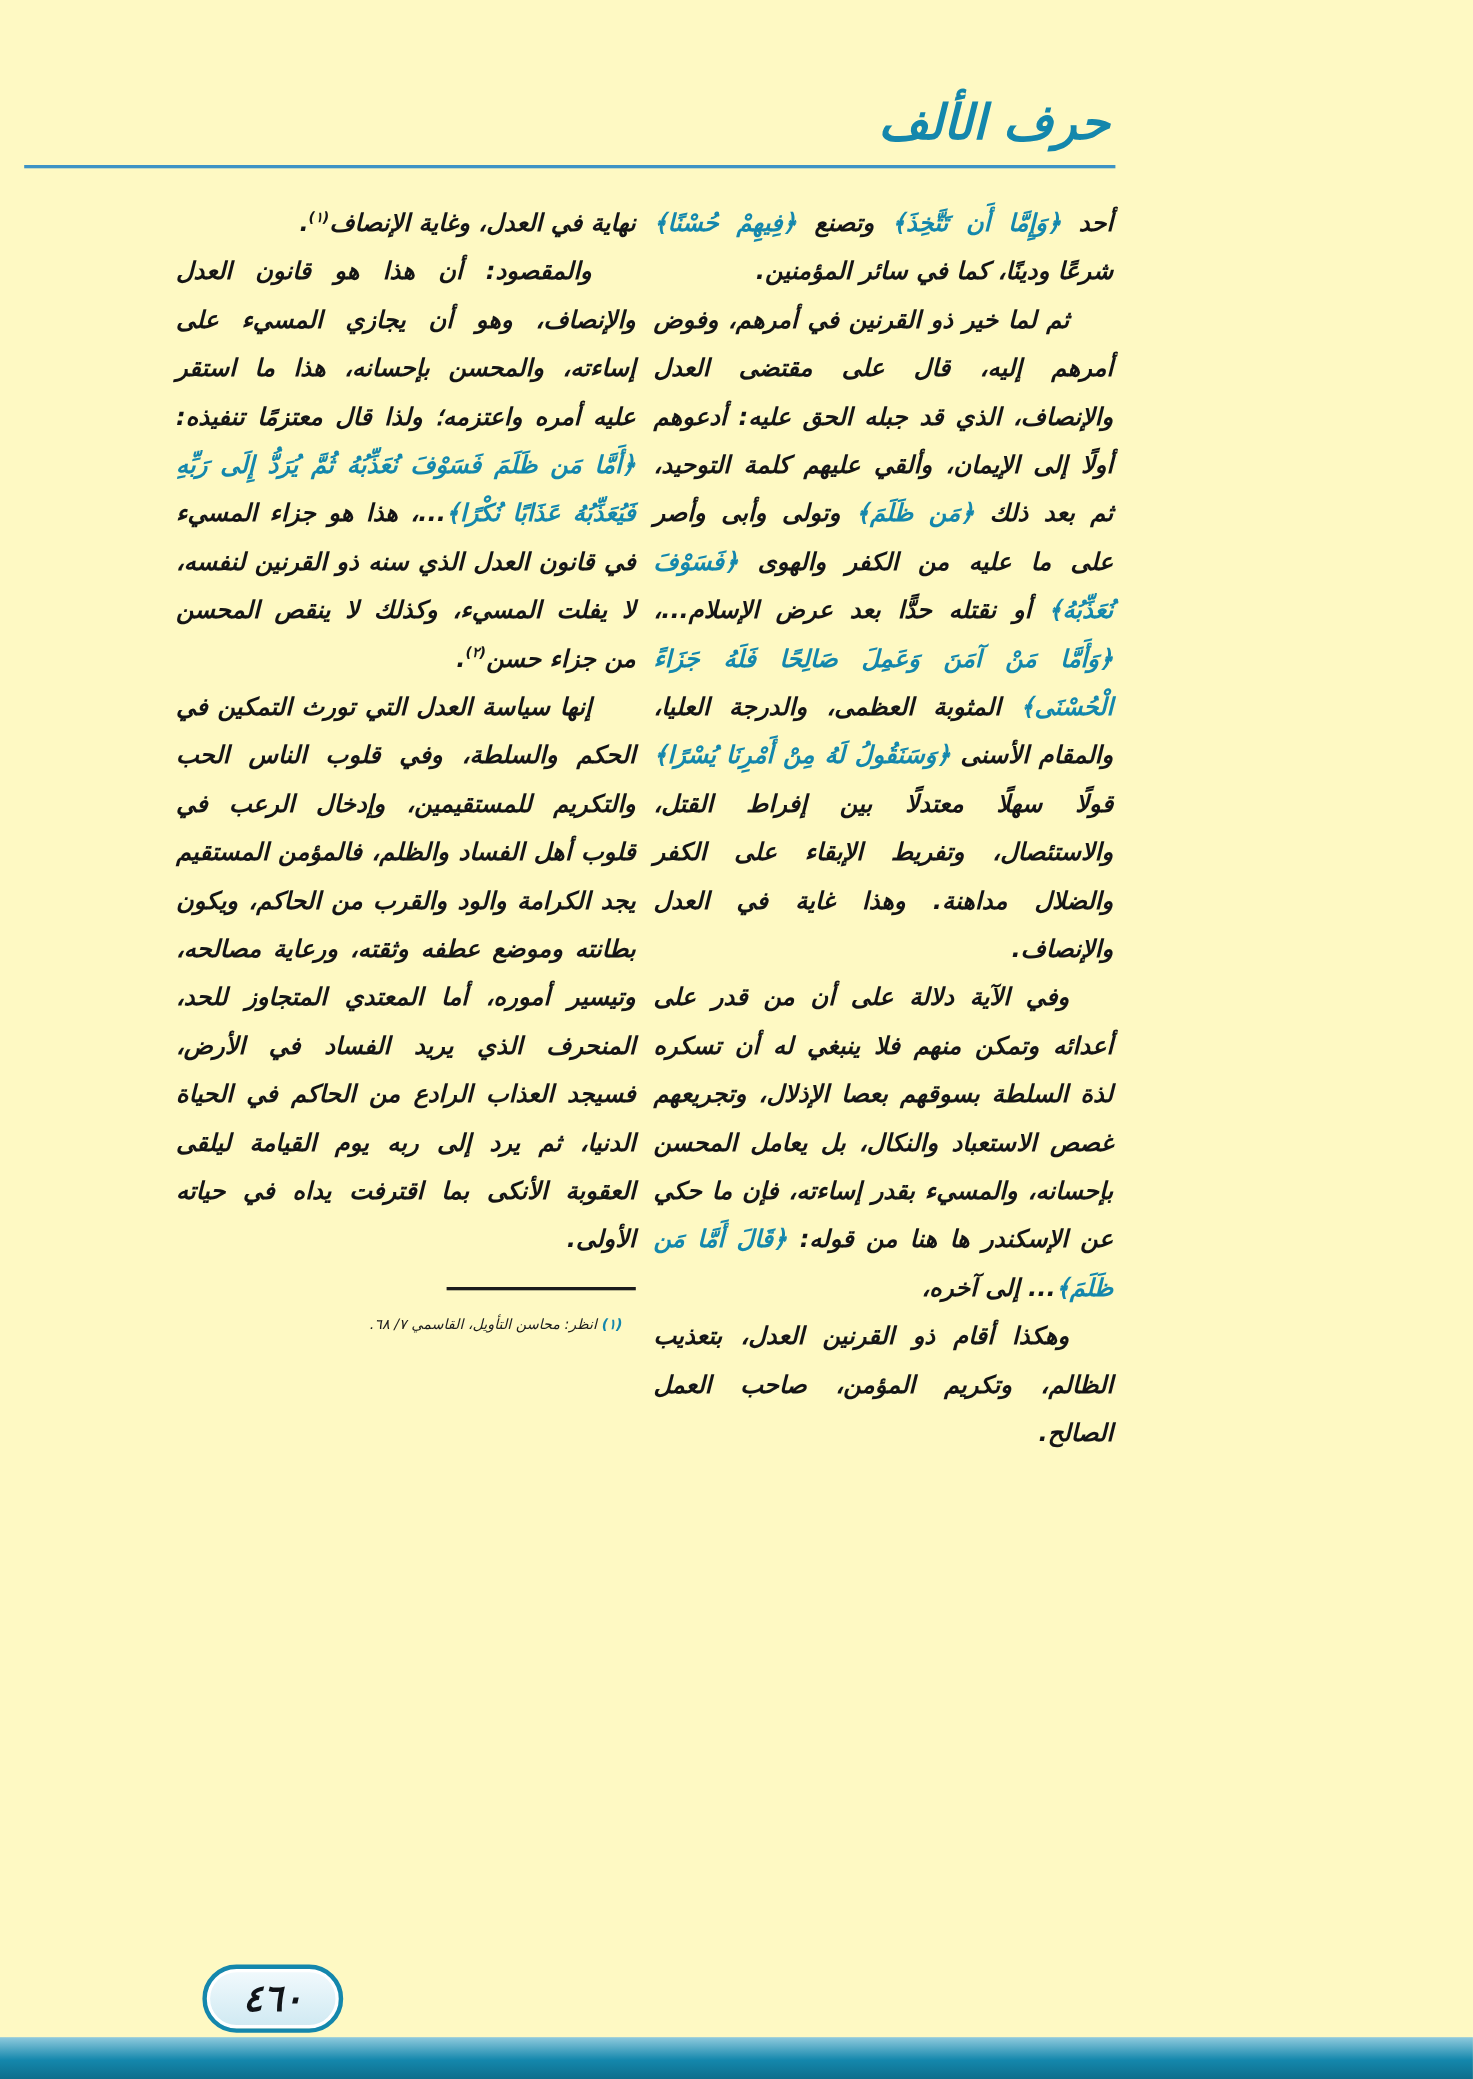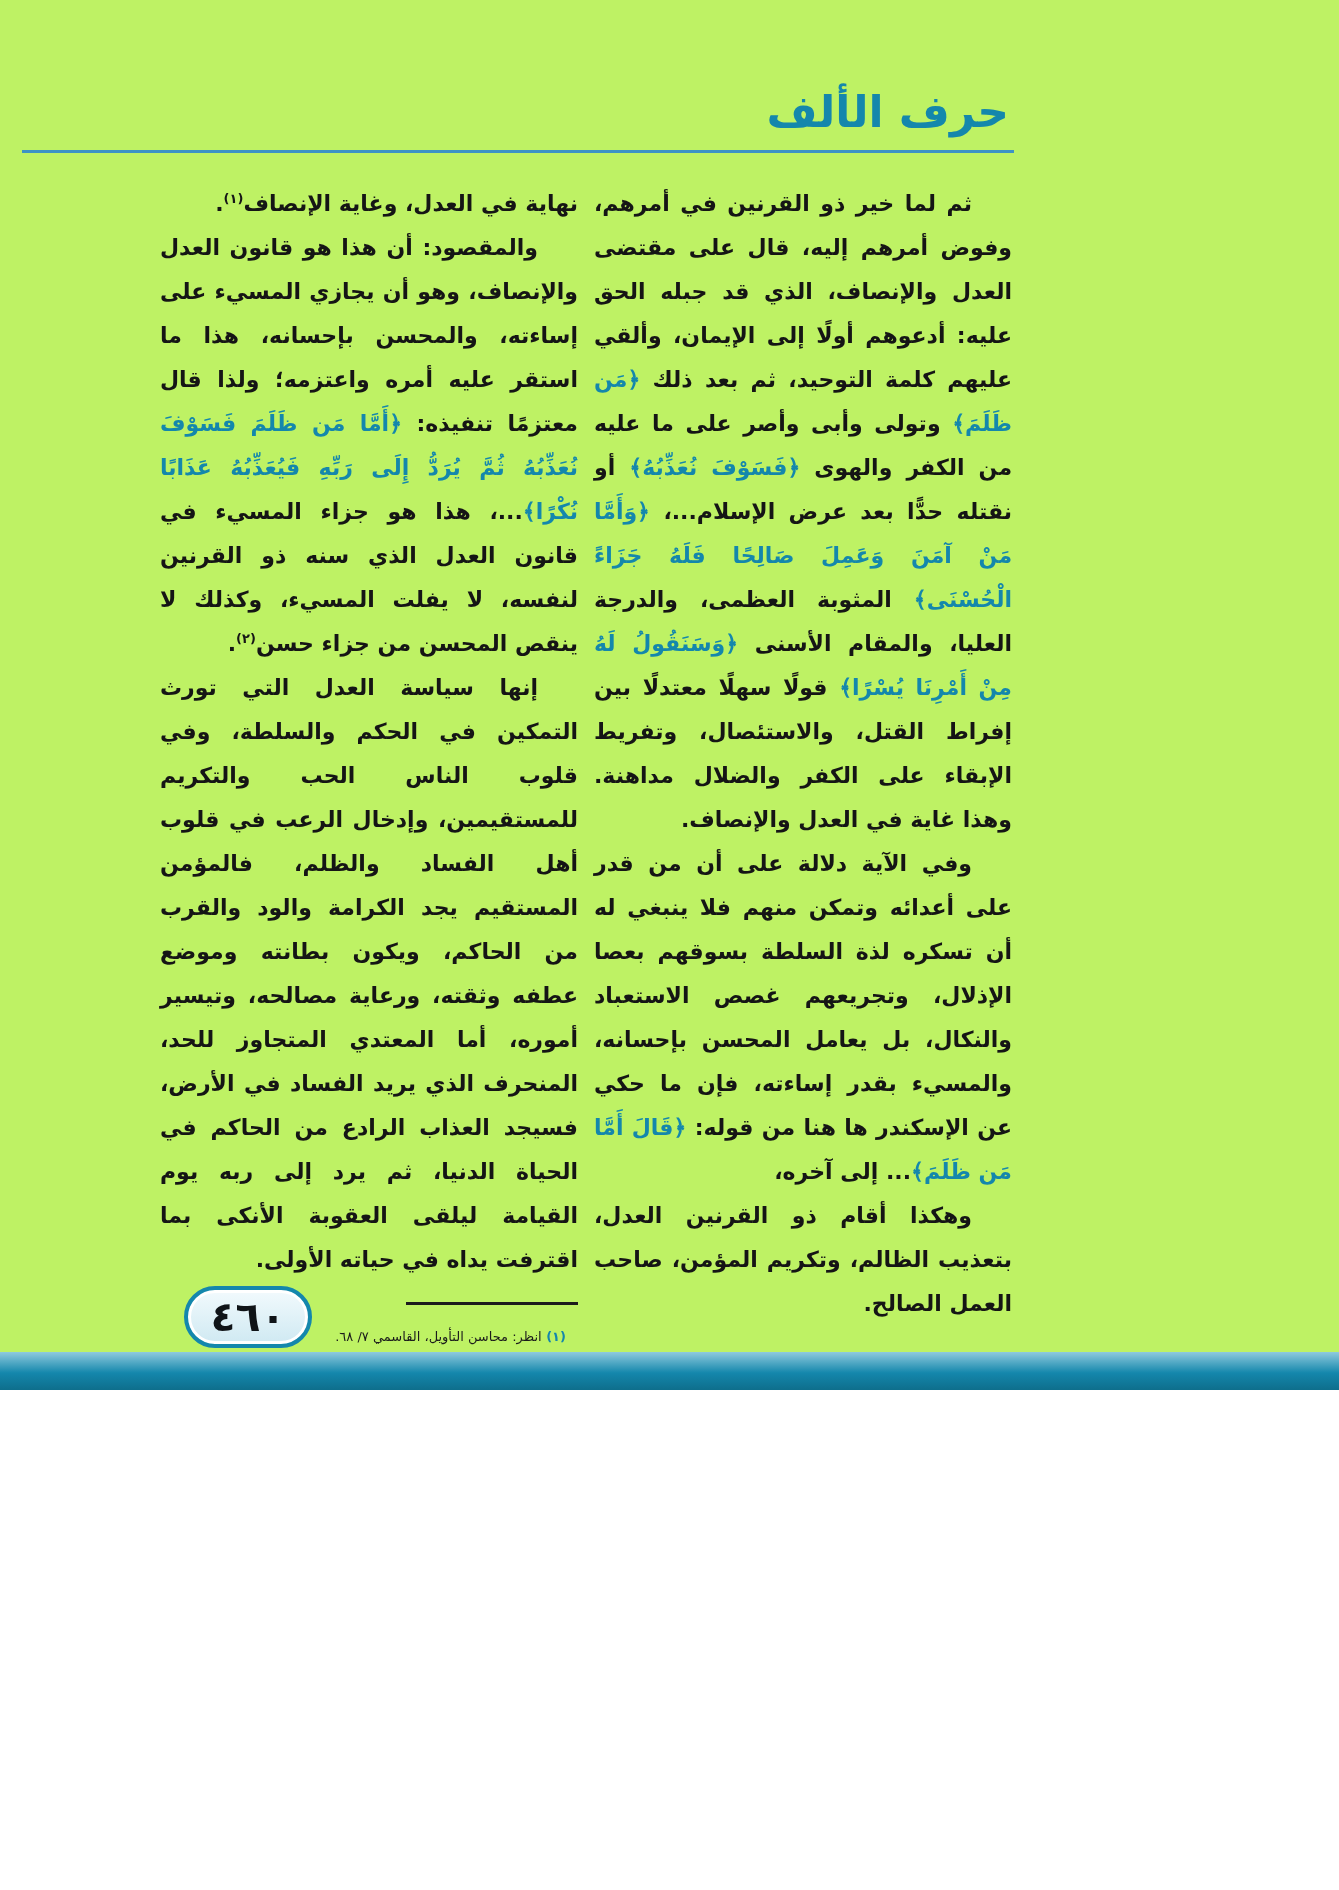--- a/index.html
+++ b/index.html
@@ -1,23 +1,24 @@
 <!DOCTYPE html>
 <html lang="ar" dir="rtl" style="--accent: #1487AC; --accent_dark: #0E6E8C; --rule: #3D93C5; --strip_light: #8FCADD;"><head>
 <meta charset="utf-8">
 <style>
   * { margin:0; padding:0; box-sizing:border-box; }
   html,body { background:#ffffff; }
   .page {
     position:relative;
-    width:1339px; height:1390px;
-    background:#bef264;
+    width:1339px; height:1890px;
+    background:#fef9c3;
     overflow:hidden;
     direction:rtl;
     font-family:"DejaVu Sans", sans-serif;
+    font-style:italic;
   }
   
   .chapter-heading {
     position:absolute;
     top:86px; right:330px;
     font-size:44px;
     font-weight:700;
     color:var(--accent, #1487AC);
     letter-spacing:-1px;
   }
@@ -87,21 +88,21 @@
   }
   .page-number-badge {
     position:absolute;
     bottom:42px; right:auto; left:184px;
     width:128px; height:62px;
     border:4px solid var(--accent, #1487AC);
     border-radius:34px;
     background:linear-gradient(to bottom, #f2fafd 0%, #cfe9f2 100%);
     box-shadow:inset 0 0 0 3px #ffffff;
     display:flex; align-items:center; justify-content:center;
-    font-size:41px; font-weight:700; color:#101418;
+    font-size:34px; font-weight:700; color:#101418;
   }
   .bottom-strip {
     position:absolute;
     bottom:0; left:0;
     width:100%; height:38px;
     background:linear-gradient(to bottom,
       var(--strip_light, #8FCADD) 0%,
       var(--accent, #1487AC) 55%,
       var(--accent_dark, #0E6E8C) 100%);
   }
@@ -110,20 +111,21 @@
 <body>
 
 <div class="page">
 
   <div class="chapter-heading">حرف الألف</div>
 
   <div class="header-rule"></div>
 
   <main class="columns">
     <section class="col" id="col-right">
+        <p class="para"><span class="run-n">أحد </span><span class="run-q">﴿وَإِمَّا أَن تَتَّخِذَ﴾</span><span class="run-n"> وتصنع </span><span class="run-q">﴿فِيهِمْ حُسْنًا﴾</span><span class="run-n"> شرعًا ودينًا، كما في سائر المؤمنين.</span></p>
         <p class="para indent"><span class="run-n">ثم لما خير ذو القرنين في أمرهم، وفوض أمرهم إليه، قال على مقتضى العدل والإنصاف، الذي قد جبله الحق عليه: أدعوهم أولًا إلى الإيمان، وألقي عليهم كلمة التوحيد، ثم بعد ذلك </span><span class="run-q">﴿مَن ظَلَمَ﴾</span><span class="run-n"> وتولى وأبى وأصر على ما عليه من الكفر والهوى </span><span class="run-q">﴿فَسَوْفَ نُعَذِّبُهُ﴾</span><span class="run-n"> أو نقتله حدًّا بعد عرض الإسلام...، </span><span class="run-q">﴿وَأَمَّا مَنْ آمَنَ وَعَمِلَ صَالِحًا فَلَهُ جَزَاءً الْحُسْنَى﴾</span><span class="run-n"> المثوبة العظمى، والدرجة العليا، والمقام الأسنى </span><span class="run-q">﴿وَسَنَقُولُ لَهُ مِنْ أَمْرِنَا يُسْرًا﴾</span><span class="run-n"> قولًا سهلًا معتدلًا بين إفراط القتل، والاستئصال، وتفريط الإبقاء على الكفر والضلال مداهنة. وهذا غاية في العدل والإنصاف.</span></p>
         <p class="para indent"><span class="run-n">وفي الآية دلالة على أن من قدر على أعدائه وتمكن منهم فلا ينبغي له أن تسكره لذة السلطة بسوقهم بعصا الإذلال، وتجريعهم غصص الاستعباد والنكال، بل يعامل المحسن بإحسانه، والمسيء بقدر إساءته، فإن ما حكي عن الإسكندر ها هنا من قوله: </span><span class="run-q">﴿قَالَ أَمَّا مَن ظَلَمَ﴾</span><span class="run-n">... إلى آخره،</span></p>
         <p class="para indent"><span class="run-n">وهكذا أقام ذو القرنين العدل، بتعذيب الظالم، وتكريم المؤمن، صاحب العمل الصالح.</span></p>
       </section>
 
     <section class="col" id="col-left">
 
     <p class="para"><span class="run-n">نهاية في العدل، وغاية الإنصاف</span><span class="run-fn">(١)</span><span class="run-n">.</span></p>
         <p class="para indent"><span class="run-n">والمقصود: أن هذا هو قانون العدل والإنصاف، وهو أن يجازي المسيء على إساءته، والمحسن بإحسانه، هذا ما استقر عليه أمره واعتزمه؛ ولذا قال معتزمًا تنفيذه: </span><span class="run-q">﴿أَمَّا مَن ظَلَمَ فَسَوْفَ نُعَذِّبُهُ ثُمَّ يُرَدُّ إِلَى رَبِّهِ فَيُعَذِّبُهُ عَذَابًا نُكْرًا﴾</span><span class="run-n">...، هذا هو جزاء المسيء في قانون العدل الذي سنه ذو القرنين لنفسه، لا يفلت المسيء، وكذلك لا ينقص المحسن من جزاء حسن</span><span class="run-fn">(٢)</span><span class="run-n">.</span></p>
         <p class="para indent"><span class="run-n">إنها سياسة العدل التي تورث التمكين في الحكم والسلطة، وفي قلوب الناس الحب والتكريم للمستقيمين، وإدخال الرعب في قلوب أهل الفساد والظلم، فالمؤمن المستقيم يجد الكرامة والود والقرب من الحاكم، ويكون بطانته وموضع عطفه وثقته، ورعاية مصالحه، وتيسير أموره، أما المعتدي المتجاوز للحد، المنحرف الذي يريد الفساد في الأرض، فسيجد العذاب الرادع من الحاكم في الحياة الدنيا، ثم يرد إلى ربه يوم القيامة ليلقى العقوبة الأنكى بما اقترفت يداه في حياته الأولى.</span></p>

